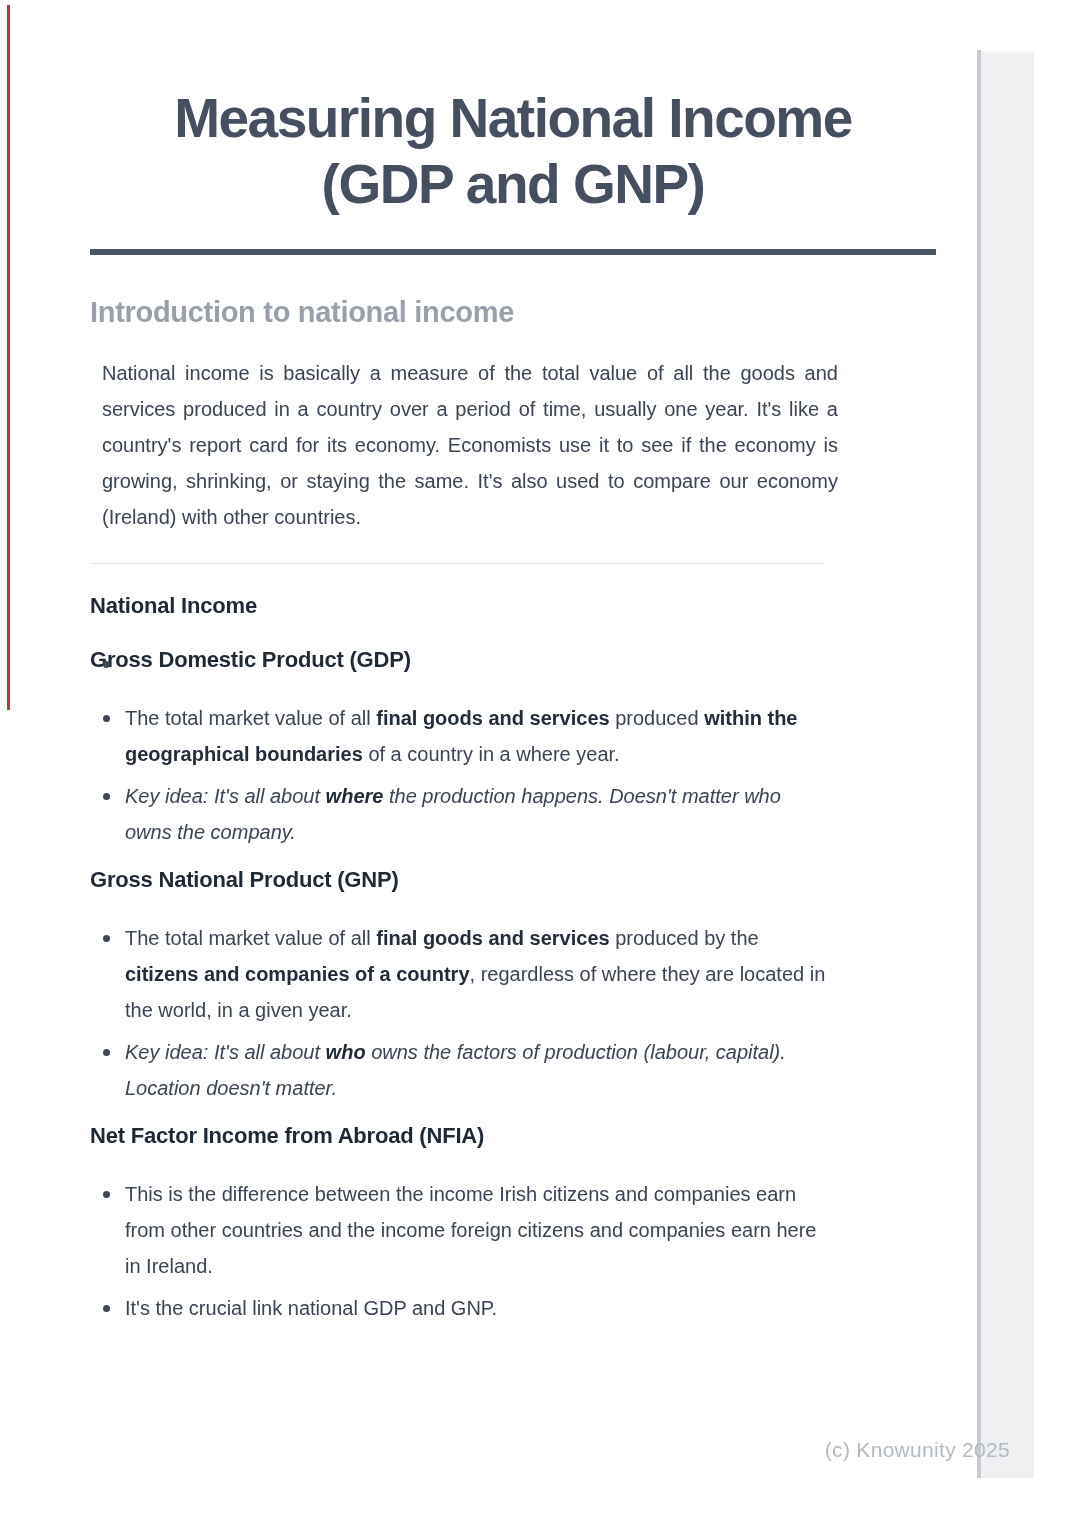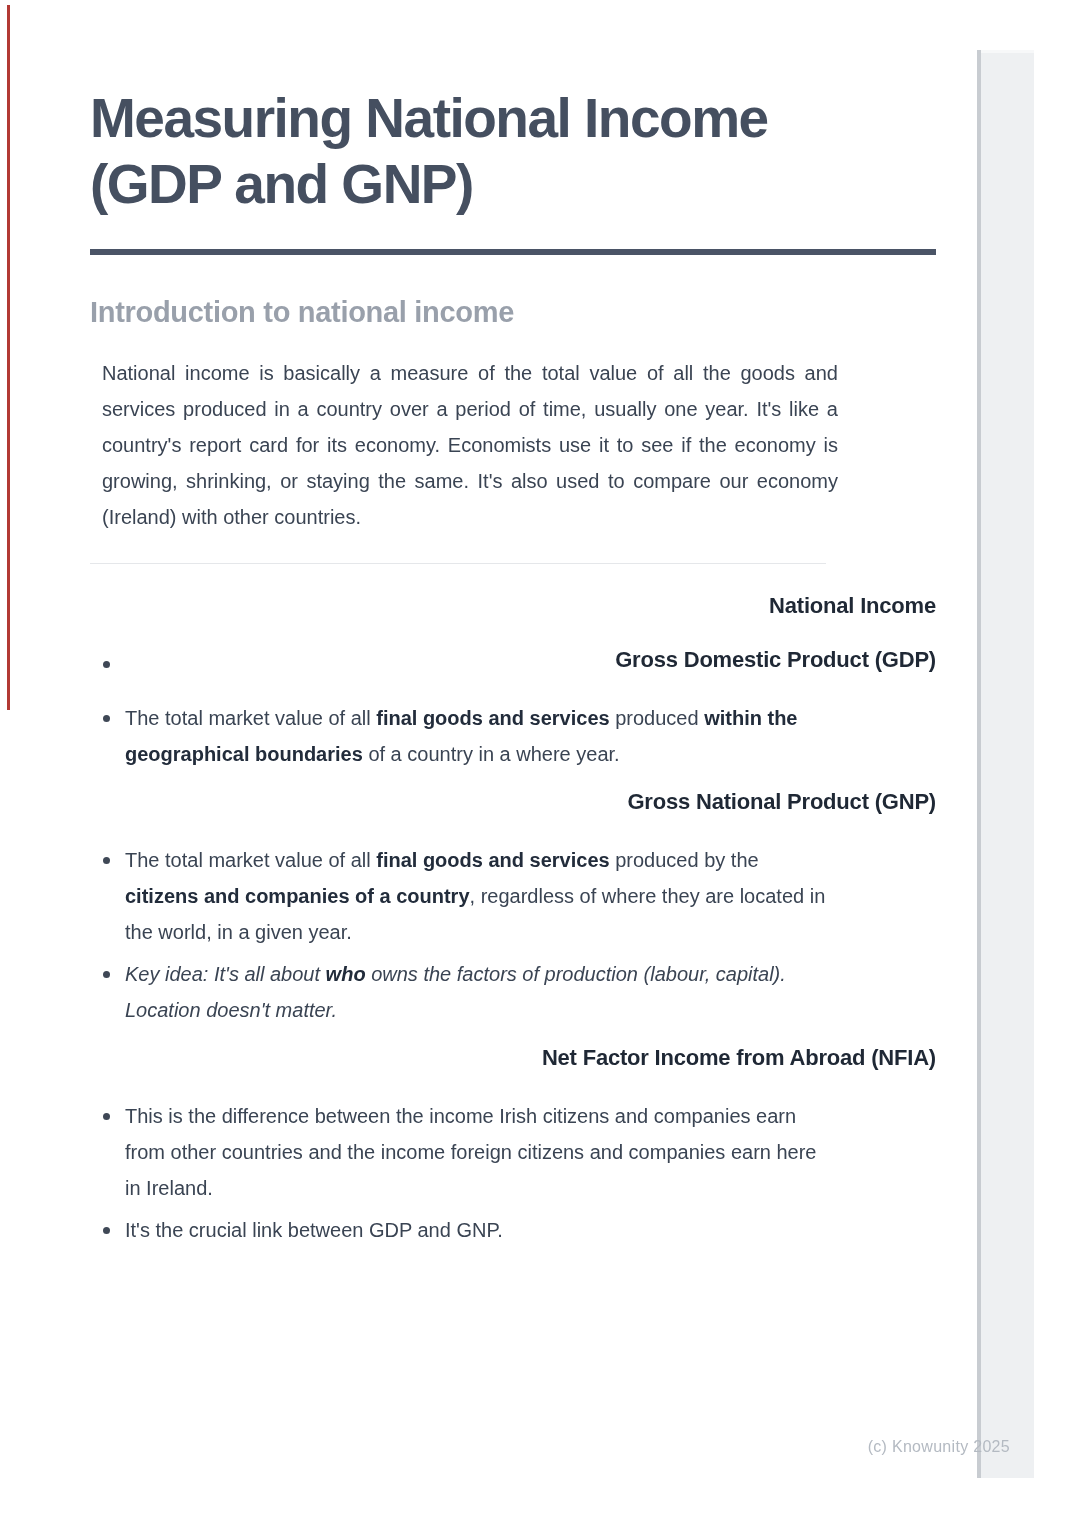--- a/index.html
+++ b/index.html
@@ -26,21 +26,21 @@
   .left-marker{
     position:absolute;left:7px;top:5px;width:3px;height:705px;
     background:var(--red-marker);
   }
   .content{
     position:absolute;left:90px;top:0;width:846px;
   }
   h1.doc-title{
     margin:85px 0 0 0;
     font-size:55px;line-height:66px;letter-spacing:-1.5px;
-    font-weight:700;color:var(--title-color);
+    font-weight:700;color:var(--title-color);text-align:center;
   }
   h1.doc-title span{display:block;white-space:nowrap;}
   .title-rule{
     margin-top:32px;height:6px;width:846px;
     background:var(--rule-color);
   }
   h2.section-heading{
     font-weight:700;font-size:29px;line-height:34px;
     color:var(--section-heading-color);
     letter-spacing:-0.3px;
@@ -54,21 +54,20 @@
   }
   hr.section-divider{
     border:none;border-top:1px solid var(--divider-color);
     margin:28px 0 0 0;width:736px;height:0;
   }
   .terms h3.term-heading{
     margin:16px 0 0 0;
     font-size:22px;line-height:28px;font-weight:700;
     color:var(--term-heading-color);
     letter-spacing:-0.2px;
-    text-align:right;
   }
   .terms h3.term-heading:first-child{margin-top:28px;}
   .terms ul.term-bullets{
     list-style:none;margin:26px 0 0 0;padding:0;width:736px;
   }
   .terms li.bullet-item{
     position:relative;padding-left:35px;
     font-size:20px;line-height:36px;
     margin-bottom:6px;
   }
@@ -83,21 +82,21 @@
     position:absolute;left:977px;top:50px;width:57px;height:1428px;
     background:var(--track-bg);
     border-left:4px solid var(--track-border);
   }
   .scroll-track::before{
     content:"";position:absolute;left:0;top:0;width:100%;height:3px;
     background:#f7f8f9;
   }
   .watermark{
     position:absolute;top:1438px;right:70px;z-index:5;
-    font-size:16px;color:var(--watermark-color);
+    font-size:21px;color:var(--watermark-color);
     letter-spacing:0.3px;white-space:nowrap;
   }
 </style>
 </head>
 <body>
 
 <div class="left-marker"></div>
 
 <div class="content">
 
@@ -116,30 +115,31 @@
 
 
   <div class="terms">
       <h3 class="term-heading">National Income</h3>
       <ul class="term-bullets">
         <li class="bullet-item"><span class="dot"></span></li>
       </ul>
       <h3 class="term-heading">Gross Domestic Product (GDP)</h3>
       <ul class="term-bullets">
         <li class="bullet-item"><span class="dot"></span><span>The total market value of all </span><strong>final goods and services</strong><span> produced </span><strong>within the geographical boundaries</strong><span> of a country in a where year.</span></li>
+        <li class="bullet-item italic"><span class="dot"></span><span>Key idea: It's all about </span><strong>where</strong><span> the production happens. Doesn't matter who owns the company.</span></li>
       </ul>
       <h3 class="term-heading">Gross National Product (GNP)</h3>
       <ul class="term-bullets">
         <li class="bullet-item"><span class="dot"></span><span>The total market value of all </span><strong>final goods and services</strong><span> produced by the </span><strong>citizens and companies of a country</strong><span>, regardless of where they are located in the world, in a given year.</span></li>
         <li class="bullet-item italic"><span class="dot"></span><span>Key idea: It's all about </span><strong>who</strong><span> owns the factors of production (labour, capital). Location doesn't matter.</span></li>
       </ul>
       <h3 class="term-heading">Net Factor Income from Abroad (NFIA)</h3>
       <ul class="term-bullets">
         <li class="bullet-item"><span class="dot"></span><span>This is the difference between the income Irish citizens and companies earn from other countries and the income foreign citizens and companies earn here in Ireland.</span></li>
-        <li class="bullet-item"><span class="dot"></span><span>It's the crucial link between GDP and GNP.</span></li>
+        <li class="bullet-item"><span class="dot"></span><span>It's the crucial link national GDP and GNP.</span></li>
       </ul>
     </div>
 
 </div>
 
 <div class="scroll-track"></div>
 
 <div class="watermark">(c) Knowunity 2025</div>
 
 </body></html>

